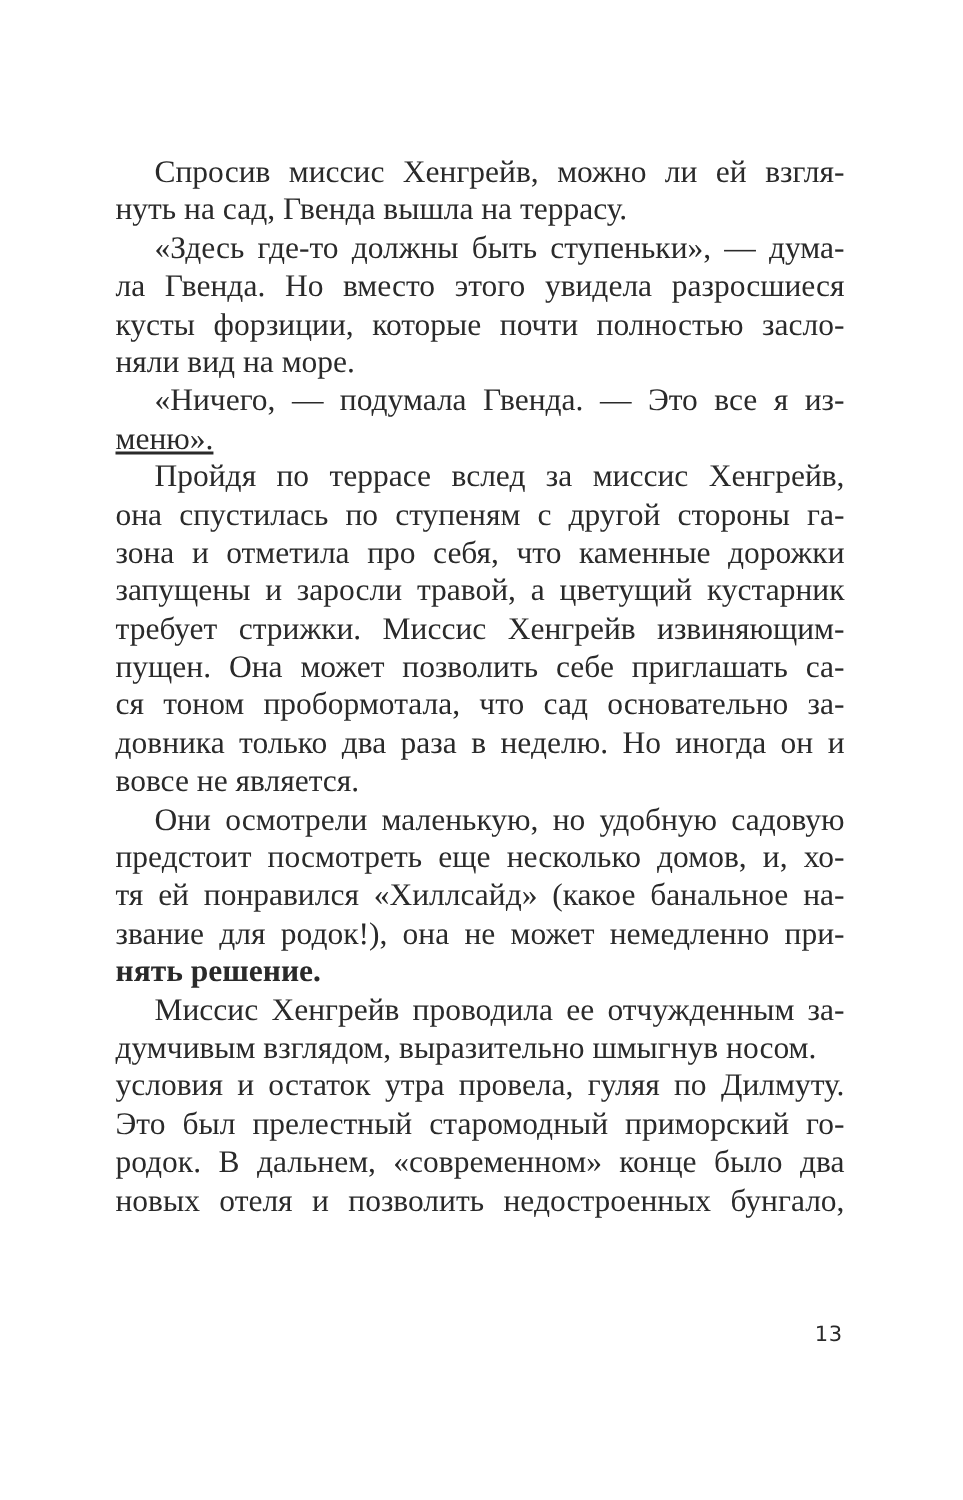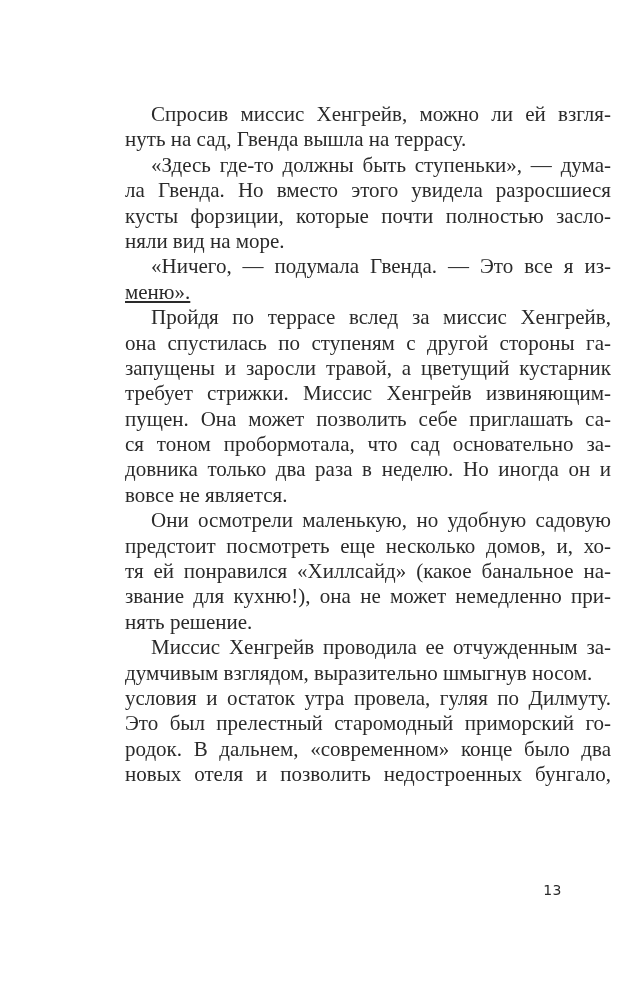--- a/index.html
+++ b/index.html
@@ -22,21 +22,20 @@
     }
     .text-block {
       position: absolute;
       left: 77px;
       top: 102px;
       width: 486px;
       font-family: "Liberation Serif", "DejaVu Serif", serif;
       font-size: 21px;
       line-height: 25.4px;
       color: #2a2a2a;
-      margin-left: 48px;
     }
     .line {
       display: block;
       height: 25.4px;
       white-space: nowrap;
       text-align: justify;
       text-align-last: justify;
       overflow: visible;
     }
     .line.indent {
@@ -76,34 +75,35 @@
     </div>
 
     <div>
       <span class="line indent" style="white-space: normal;">«Ничего, — подумала Гвенда. — Это все я из-</span>
       <span class="line last" style="white-space: normal; text-decoration: underline;">меню».</span>
     </div>
 
     <div>
       <span class="line indent" style="white-space: normal;">Пройдя по террасе вслед за миссис Хенгрейв,</span>
       <span class="line" style="white-space: normal;">она спустилась по ступеням с другой стороны га-</span>
+      <span class="line" style="white-space: normal;">зона и отметила про себя, что каменные дорожки</span>
       <span class="line" style="white-space: normal;">запущены и заросли травой, а цветущий кустарник</span>
       <span class="line" style="white-space: normal;">требует стрижки. Миссис Хенгрейв извиняющим-</span>
       <span class="line" style="white-space: normal;">пущен. Она может позволить себе приглашать са-</span>
       <span class="line" style="white-space: normal;">ся тоном пробормотала, что сад основательно за-</span>
       <span class="line" style="white-space: normal;">довника только два раза в неделю. Но иногда он и</span>
       <span class="line last" style="white-space: normal;">вовсе не является.</span>
     </div>
 
     <div>
       <span class="line indent" style="white-space: normal;">Они осмотрели маленькую, но удобную садовую</span>
       <span class="line" style="white-space: normal;">предстоит посмотреть еще несколько домов, и, хо-</span>
       <span class="line" style="white-space: normal;">тя ей понравился «Хиллсайд» (какое банальное на-</span>
-      <span class="line" style="white-space: normal;">звание для кухню!), она не может немедленно при-</span>
-      <span class="line last" style="white-space: normal;">нять решение.</span>
+      <span class="line" style="white-space: normal;">звание для родок!), она не может немедленно при-</span>
+      <span class="line last" style="white-space: normal; font-weight: bold;">нять решение.</span>
     </div>
 
     <div>
       <span class="line indent" style="white-space: normal;">Миссис Хенгрейв проводила ее отчужденным за-</span>
       <span class="line last" style="white-space: normal;">думчивым взглядом, выразительно шмыгнув носом.</span>
     </div>
 
     <div>
       <span class="line" style="white-space: normal;">условия и остаток утра провела, гуляя по Дилмуту.</span>
       <span class="line" style="white-space: normal;">Это был прелестный старомодный приморский го-</span>

